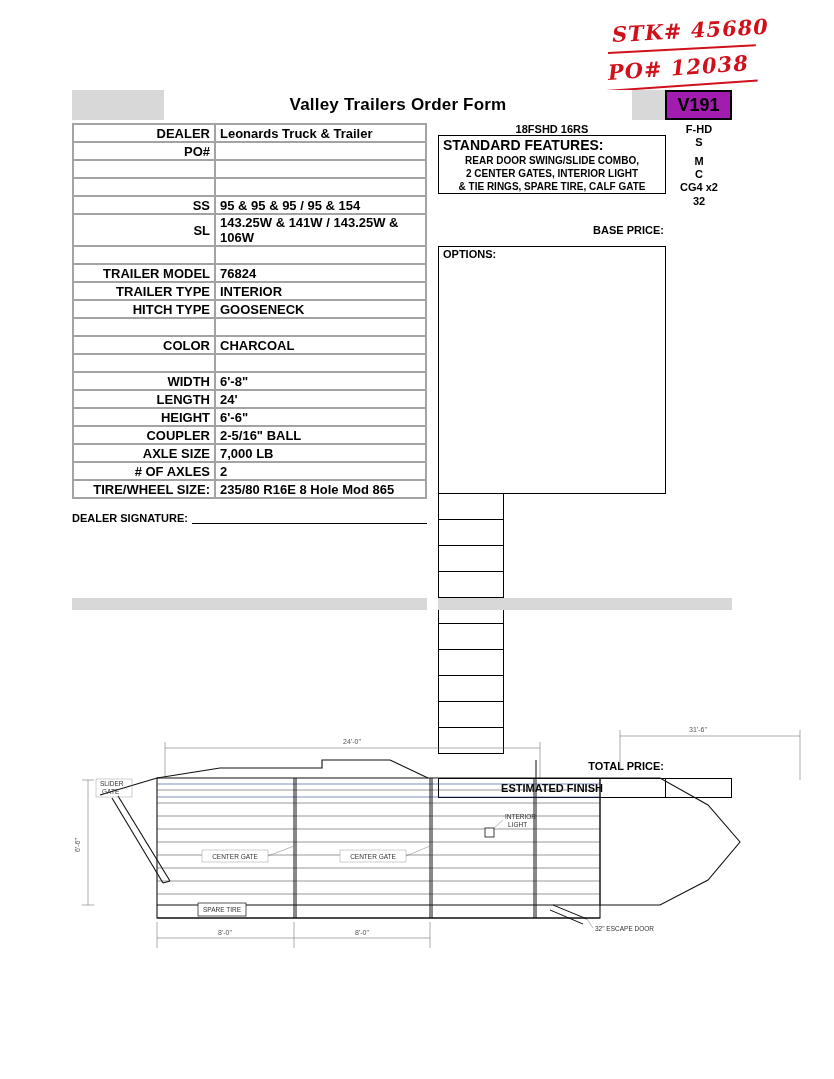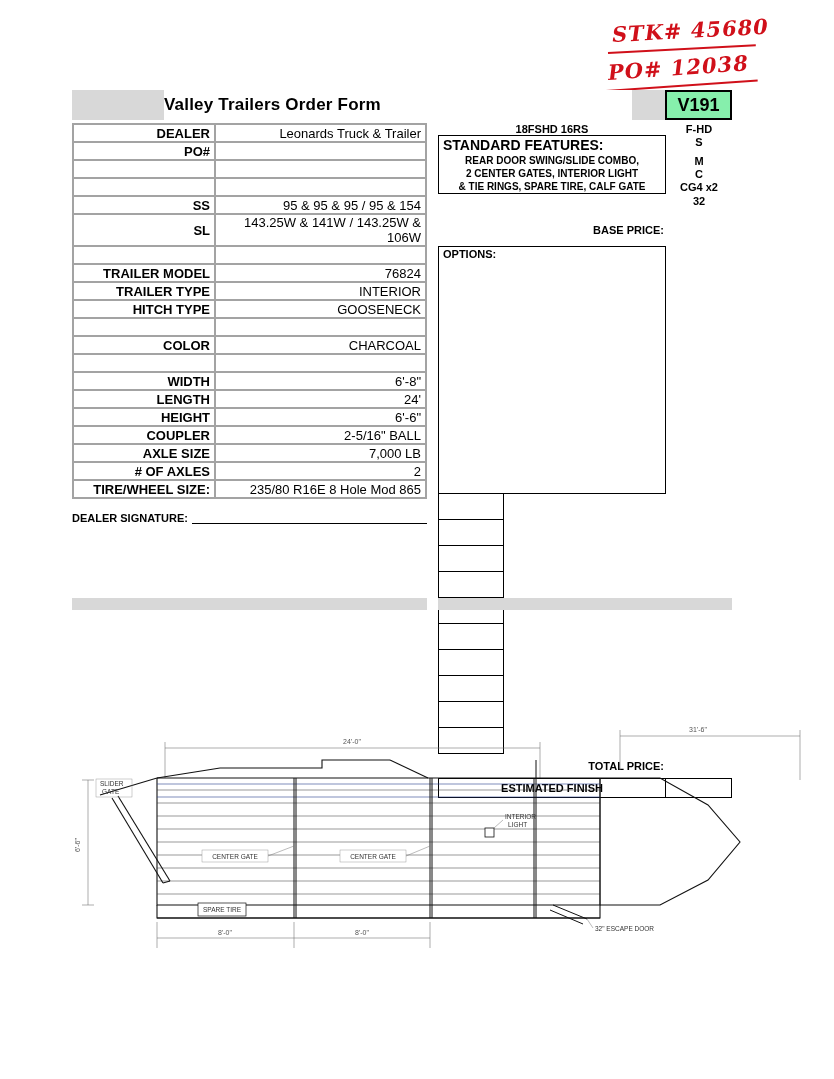--- a/index.html
+++ b/index.html
@@ -63,34 +63,35 @@
   }
   .title-left-gray {
     width: 92px;
     background: #d8d8d8;
   }
   .title-mid {
     flex: 1;
     background: #ffffff;
     display: flex;
     align-items: center;
+    justify-content: center;
   }
   .title-mid span {
     font-size: 17px;
     font-weight: bold;
     letter-spacing: 0.2px;
   }
   .title-right-gray {
     width: 33px;
     background: #d8d8d8;
   }
   .title-v191 {
     width: 67px;
     border: 2px solid #000;
-    background: #86efac;
+    background: #a21caf;
     display: flex;
     align-items: center;
     justify-content: center;
     font-size: 18px;
     font-weight: bold;
     box-sizing: border-box;
   }
 
   .columns {
     display: flex;
@@ -113,22 +114,22 @@
     font-size: 13px;
     padding: 0 4px;
     box-sizing: border-box;
   }
   td.lbl {
     width: 142px;
     text-align: right;
     font-weight: bold;
   }
   td.val {
-    text-align: right;
-    font-weight: normal;
+    text-align: left;
+    font-weight: bold;
   }
 
   .dealer-sig {
     margin-top: 10px;
     display: flex;
     align-items: flex-end;
     font-size: 11px;
     font-weight: bold;
   }
   .dealer-sig .sig-label { white-space: nowrap; }

